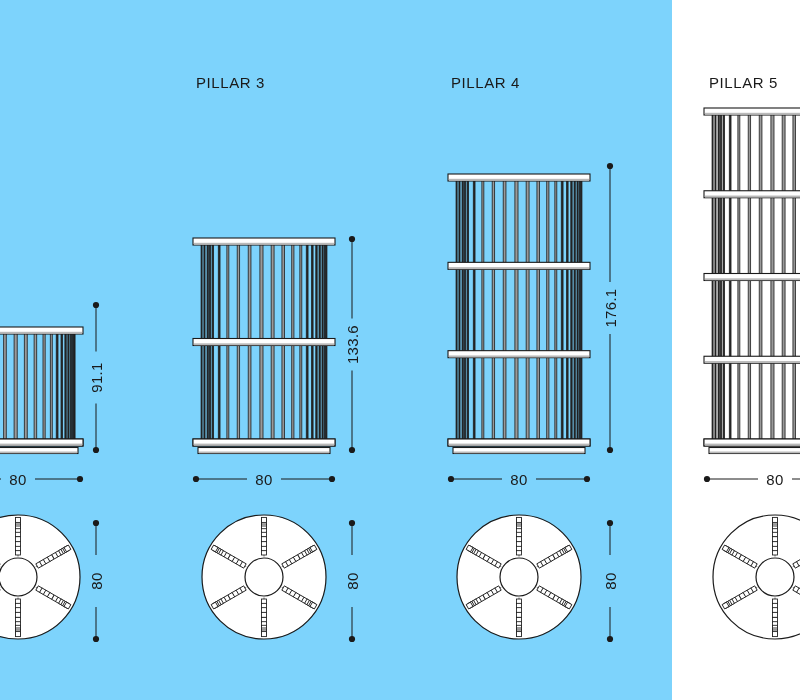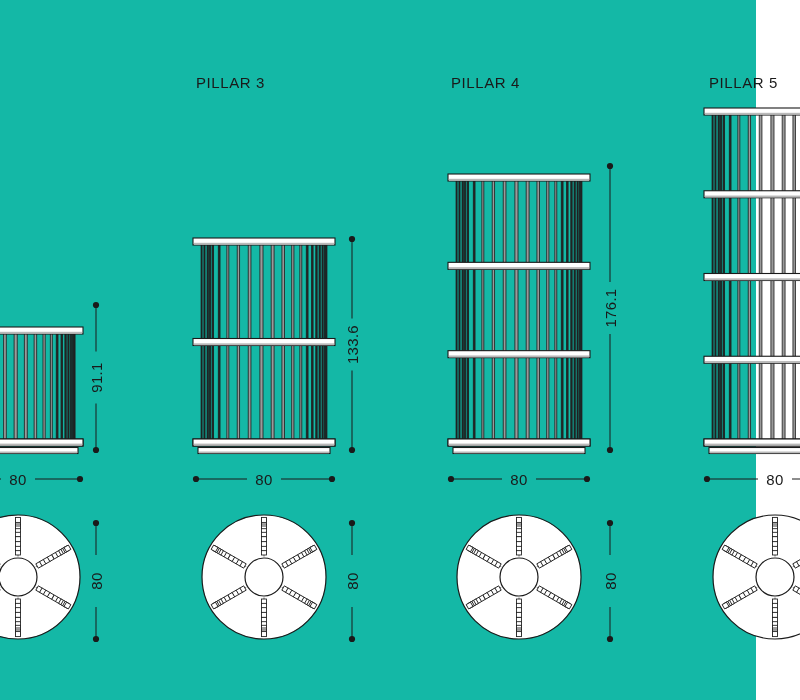--- a/index.html
+++ b/index.html
@@ -10,23 +10,23 @@
   }
   body {
     width: 800px;
     height: 700px;
     overflow: hidden;
     font-family: "Liberation Sans", sans-serif;
     color: #1a1a1a;
   }
   #sheet {
     position: relative;
-    width: 756px;
+    width: 672px;
     height: 700px;
-    background: #14b8a6;
+    background: #7dd3fc;
   }
   #sheet svg {
     position: absolute;
     left: 0;
     top: 0;
     display: block;
   }
   .title-label {
     font-family: "Liberation Sans", sans-serif;
     font-size: 15px;

